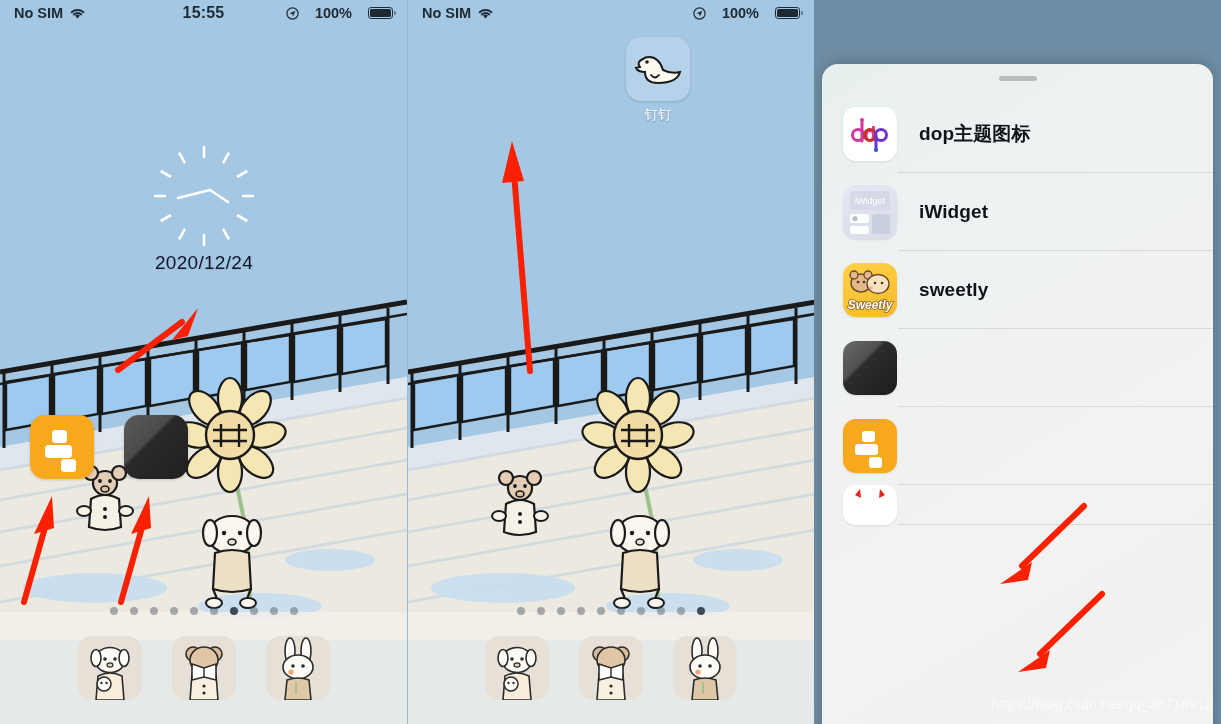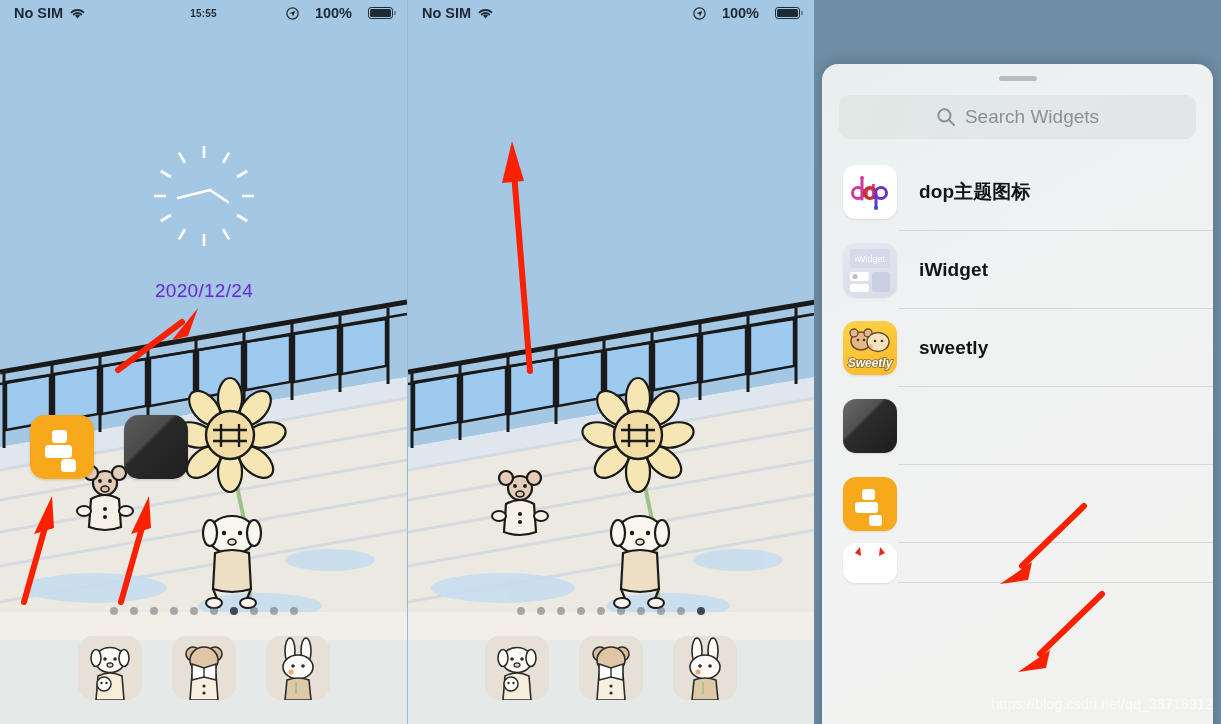--- a/index.html
+++ b/index.html
@@ -34,21 +34,21 @@
   .statusbar {
     position: absolute; left: 0; right: 0; top: 0; height: 26px;
     display: flex; align-items: center;
     padding: 0 14px;
     color: #1e2a33;
     font-size: 14.5px;
     font-weight: 600;
     z-index: 30;
   }
   .sb-left { display: flex; align-items: center; gap: 6px; text-align: center; }
-  .sb-center { position: absolute; left: 0; right: 0; text-align: center; font-size: 10px; font-weight: 600; letter-spacing: .2px; }
+  .sb-center { position: absolute; left: 0; right: 0; text-align: center; font-size: 16px; font-weight: 600; letter-spacing: .2px; }
   .sb-right { margin-left: auto; display: flex; align-items: center; gap: 16px; position: relative; z-index: 2; }
   .wifi-icon { display: block; }
   .loc-icon { display: block; }
   .batt {
     width: 25px; height: 12px;
     border: 1.4px solid #1e2a33; border-radius: 3.2px;
     position: relative; padding: 1.3px;
   }
   .batt::after {
     content: ""; position: absolute; right: -3.6px; top: 3.4px;
@@ -58,22 +58,22 @@
   .batt i { display: block; height: 100%; width: 100%; background: #1e2a33; border-radius: 1.6px; }
 
   
   .clock-widget {
     position: absolute; left: 148px; top: 140px;
     width: 112px; text-align: center;
     z-index: 12;
   }
   .clock-face { position: relative; width: 112px; height: 112px; margin: 0 auto; }
   .clock-date {
-    margin-top: 28px;
-    color: #6d28d9;
+    margin-top: 0;
+    color: #0f172a;
     font-size: 19px;
     letter-spacing: .3px;
     text-shadow: 0 1px 2px rgba(0,0,0,.08);
     text-align: center;
   }
 
   
   .app {
     position: absolute; z-index: 14;
     width: 64px;
@@ -533,20 +533,30 @@
           <circle cx="6.5" cy="6.5" r="5.6" fill="none" stroke="#1e2a33" stroke-width="1.2"></circle>
           <path d="M3.6 6.2 L9.4 3.8 L7 9.6 L6.2 7 Z" fill="#1e2a33"></path>
         </svg>
         <span>100%</span>
         <span class="batt">
             <i></i>
           </span>
       </div>
     </div>
 
+    <div class="app" style="left:218px; top:37px;">
+      <div class="glyph icon-duck">
+        <svg width="50" height="38" viewBox="0 0 50 38">
+          <path d="M10 9 Q3 12 7 17 L3 18 Q5 22 12 22 Q12 33 25 33 Q44 33 47 22 Q38 24 30 20 Q26 7 16 7 Q12 7 10 9 Z" fill="#fdfbf0" stroke="#1a1a1a" stroke-width="2"></path>
+          <circle cx="14" cy="12" r="1.8" fill="#1a1a1a"></circle>
+          <path d="M18 25 Q22 30 26 25" stroke="#1a1a1a" stroke-width="1.8" fill="none" stroke-linecap="round"></path>
+        </svg>
+      </div>
+      <div class="label">钉钉</div>
+    </div>
 
     <div class="dots">
       <b></b>
         <b></b>
       <b></b>
         <b></b>
       <b></b>
         <b></b>
       <b></b>
         <b></b>
@@ -601,27 +611,20 @@
     <svg class="arrow" style="left:92px; top:135px;" width="50" height="240" viewBox="0 0 50 240">
       <path d="M30 236 L14 38" stroke="#fb2000" stroke-width="6" stroke-linecap="round" fill="none"></path>
       <path d="M12 6 L2 48 L24 46 Z" fill="#fb2000"></path>
     </svg>
   </div>
 
   <div class="gallery">
     <div class="sheet">
       <div class="grabber"></div>
 
-      <div class="searchbar">
-        <svg class="sq-icon" width="20" height="20" viewBox="0 0 20 20">
-          <circle cx="8.4" cy="8.4" r="6.1" fill="none" stroke="#8b9092" stroke-width="2"></circle>
-          <path d="M13 13 L18 18" stroke="#8b9092" stroke-width="2" stroke-linecap="round"></path>
-        </svg>
-        <span class="ph">Search Widgets</span>
-      </div>
 
       <div class="list">
 
 
         <div class="row">
           <div class="ic ic-dop">
             <svg width="54" height="54" viewBox="0 0 54 54">
               <text x="27" y="34" font-family="Liberation Sans, sans-serif" font-size="20" font-weight="bold" text-anchor="middle" fill="#e0368a">d</text>
               <text x="27" y="34" font-family="Liberation Sans, sans-serif" font-size="20" font-weight="bold" text-anchor="middle" fill="#7b2bd4" opacity=".0">o</text>
               <circle cx="15" cy="28" r="5.5" fill="none" stroke="#d1379c" stroke-width="3"></circle>

